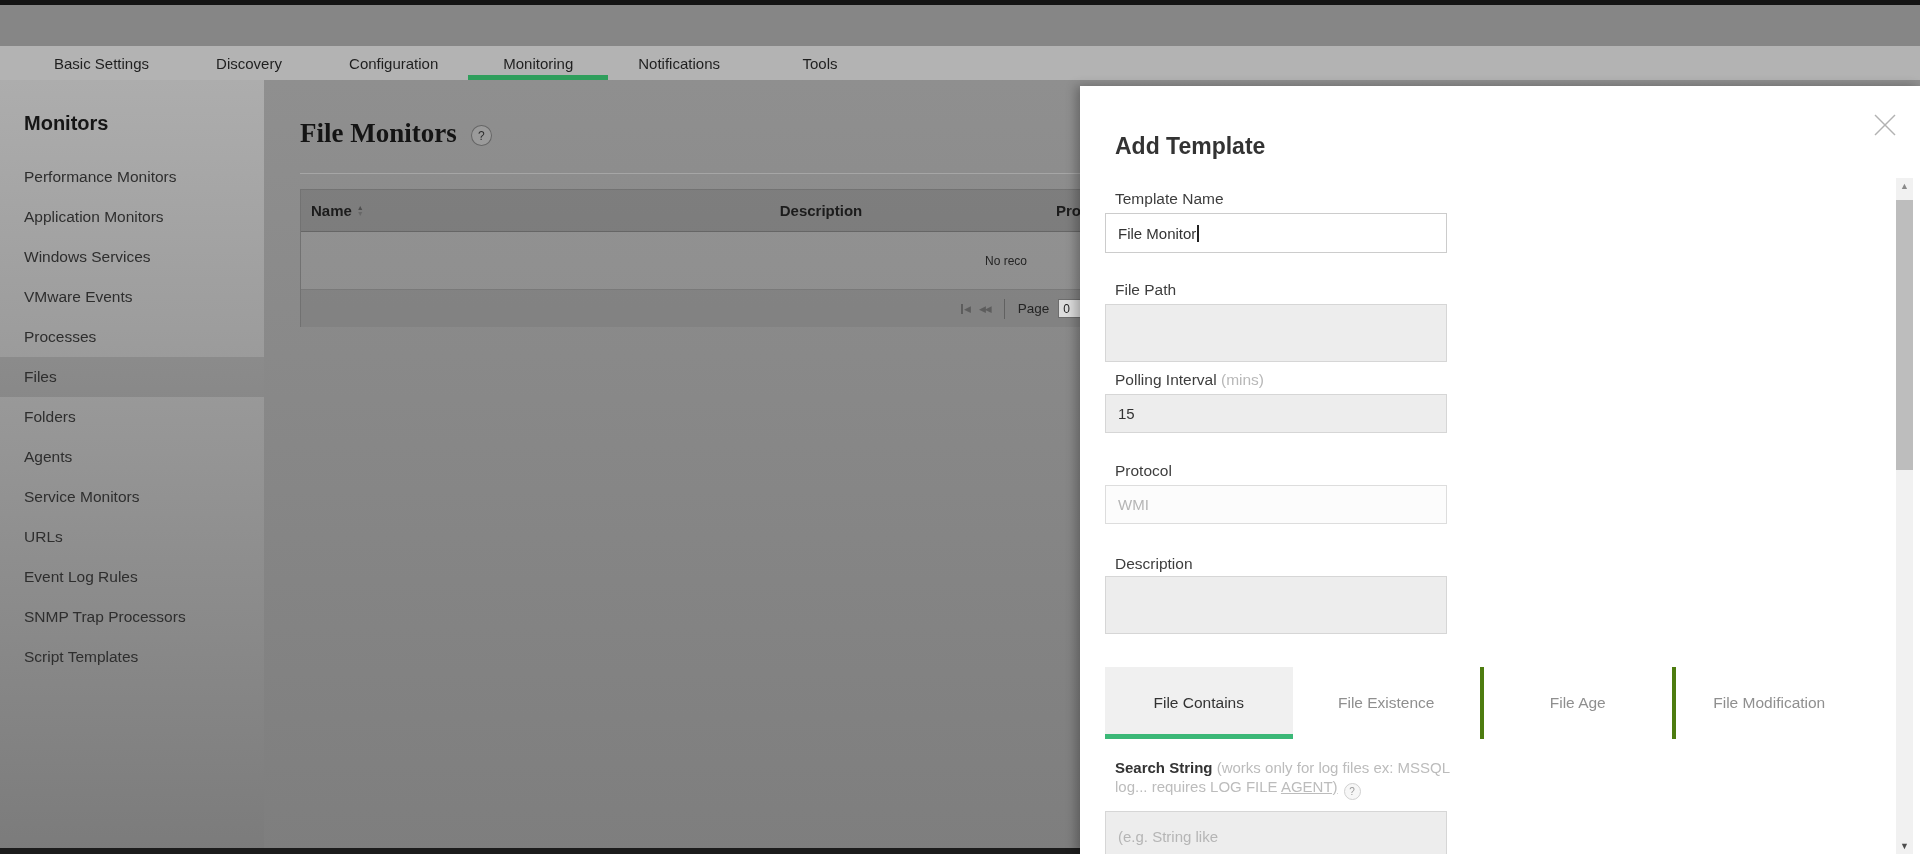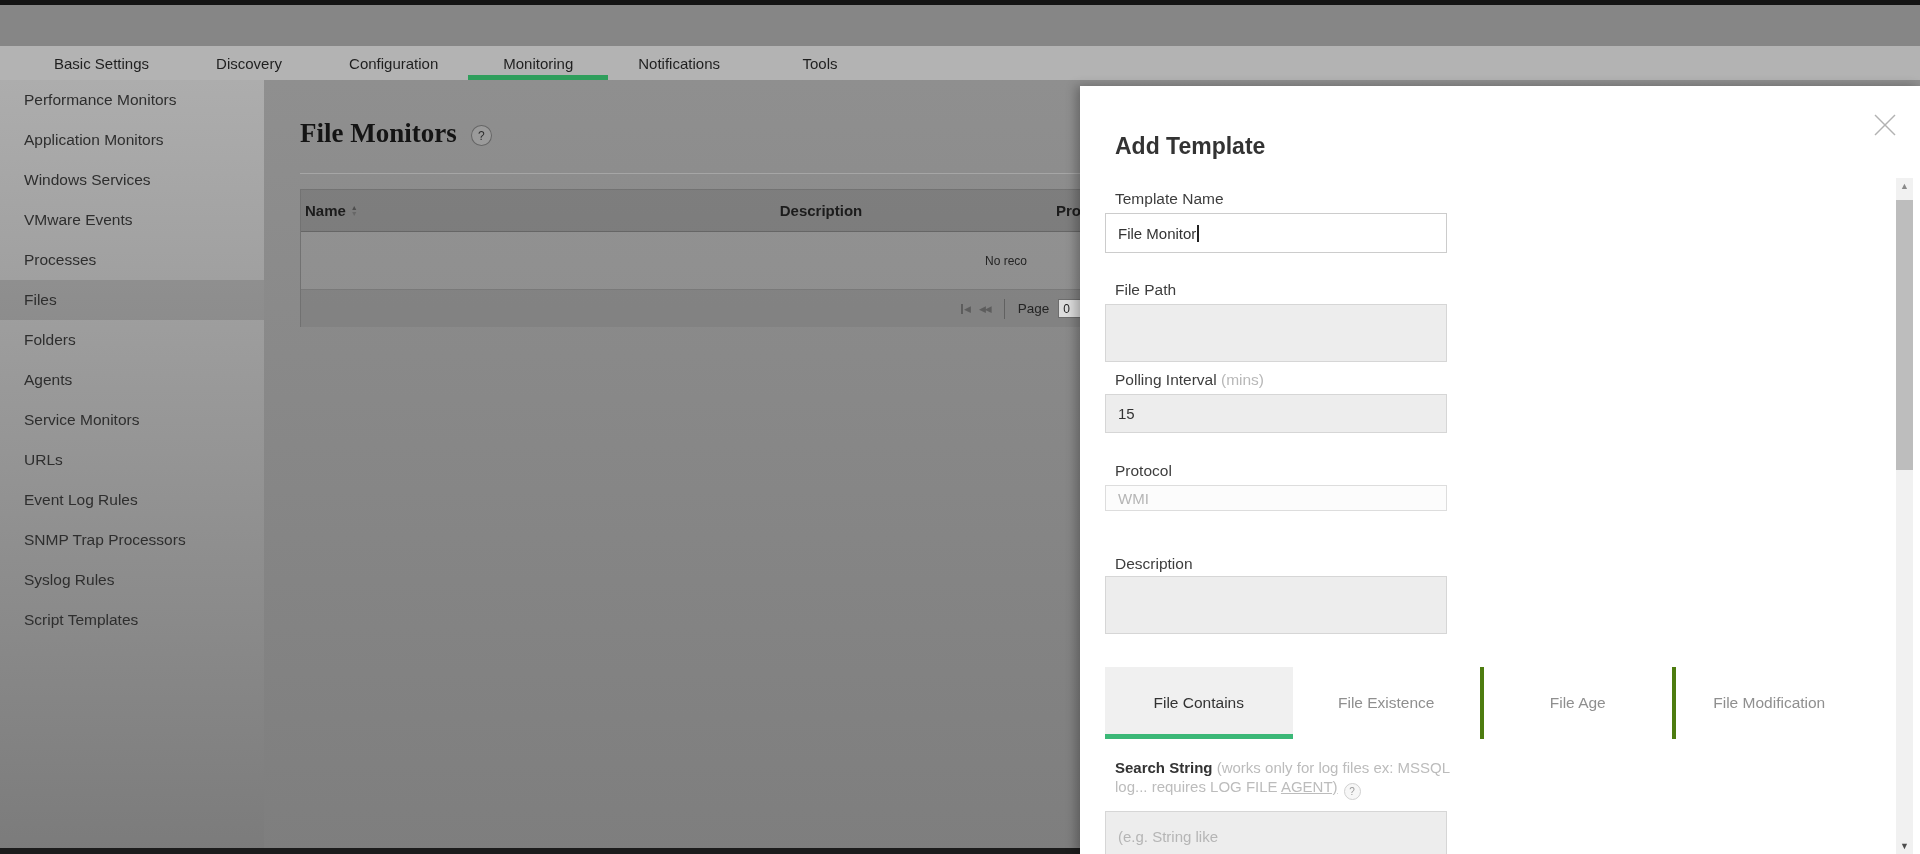--- a/index.html
+++ b/index.html
@@ -54,21 +54,21 @@
     background:rgba(255,255,255,.12); color:#2e2e2e; font-size:12px;
     display:flex; align-items:center; justify-content:center; cursor:pointer; margin-top:4px;
   }
   .title-divider { width:862px; height:1px; background:rgba(255,255,255,.22); margin-top:24px; }
   .data-table { width:860px; margin-top:15px; border:1px solid rgba(0,0,0,.18); border-bottom:none; }
   .thead {
     display:grid; grid-template-columns:340px 360px 1fr; height:42px; align-items:center;
     background:rgba(0,0,0,.10); border-bottom:1px solid rgba(0,0,0,.18);
   }
   .th { font-size:15px; font-weight:700; color:#1c1c1c; }
-  .th.name { padding-left:4px; display:flex; align-items:center; gap:5px; }
+  .th.name { padding-left:10px; display:flex; align-items:center; gap:5px; }
   .th.desc { text-align:center; }
   .th.proto { padding-left:55px; }
   .sort-icon { display:inline-flex; flex-direction:column; line-height:6px; font-size:7px; color:#4e4e4e; cursor:pointer; }
   .sort-icon .dn { opacity:.45; }
   .tbody { position:relative; height:58px; background:rgba(255,255,255,.05); border-bottom:1px solid rgba(0,0,0,.15); }
   .empty-text { position:absolute; left:684px; top:50%; transform:translateY(-50%); font-size:12px; color:#242424; white-space:nowrap; }
   .pager {
     display:flex; align-items:center; height:37px; background:rgba(0,0,0,.05); padding-left:660px; gap:9px;
   }
   .pg-icon { font-size:9px; color:#5d5d5d; cursor:pointer; letter-spacing:-1px; }
@@ -137,33 +137,33 @@
   <nav class="subnav">
     <div class="sub-item">Basic Settings</div>
     <div class="sub-item">Discovery</div>
     <div class="sub-item">Configuration</div>
     <div class="sub-item active">Monitoring</div>
     <div class="sub-item">Notifications</div>
     <div class="sub-item">Tools</div>
   </nav>
 
   <aside class="sidebar">
+    <div class="sidebar-title">Monitors</div>
     <div class="side-item">Performance Monitors</div>
     <div class="side-item">Application Monitors</div>
     <div class="side-item">Windows Services</div>
     <div class="side-item">VMware Events</div>
     <div class="side-item">Processes</div>
     <div class="side-item selected">Files</div>
     <div class="side-item">Folders</div>
     <div class="side-item">Agents</div>
     <div class="side-item">Service Monitors</div>
     <div class="side-item">URLs</div>
     <div class="side-item">Event Log Rules</div>
     <div class="side-item">SNMP Trap Processors</div>
-    <div class="side-item">Syslog Rules</div>
     <div class="side-item">Script Templates</div>
   </aside>
 
   <main class="main">
     <div class="page-title-row">
       <h1 class="page-title">File Monitors</h1>
       <div class="help-circle">?</div>
     </div>
     <div class="title-divider"></div>
 
@@ -212,21 +212,21 @@
     <div class="f-label" style="top:195px">File Path</div>
     <div class="inp gray" style="top:218px;height:58px"></div>
 
     <div class="f-label" style="top:285px">
       <span>Polling Interval</span>
       <span class="muted"> </span><span class="muted">(mins)</span>
     </div>
     <div class="inp gray" style="top:308px;height:39px">15</div>
 
     <div class="f-label" style="top:376px">Protocol</div>
-    <input class="inp light native" style="top: 399px; height: 26px; padding-left: 12px;" placeholder="WMI">
+    <input class="inp light native" style="top: 399px; height: 39px; padding-left: 12px;" placeholder="WMI">
 
     <div class="f-label" style="top:469px">Description</div>
     <div class="inp gray" style="top:490px;height:58px"></div>
 
     <div class="tabs">
       <div class="tab active">File Contains</div>
       <div class="tab">File Existence</div>
       <div class="tab">File Age</div>
       <div class="tab">File Modification</div>
     </div>

